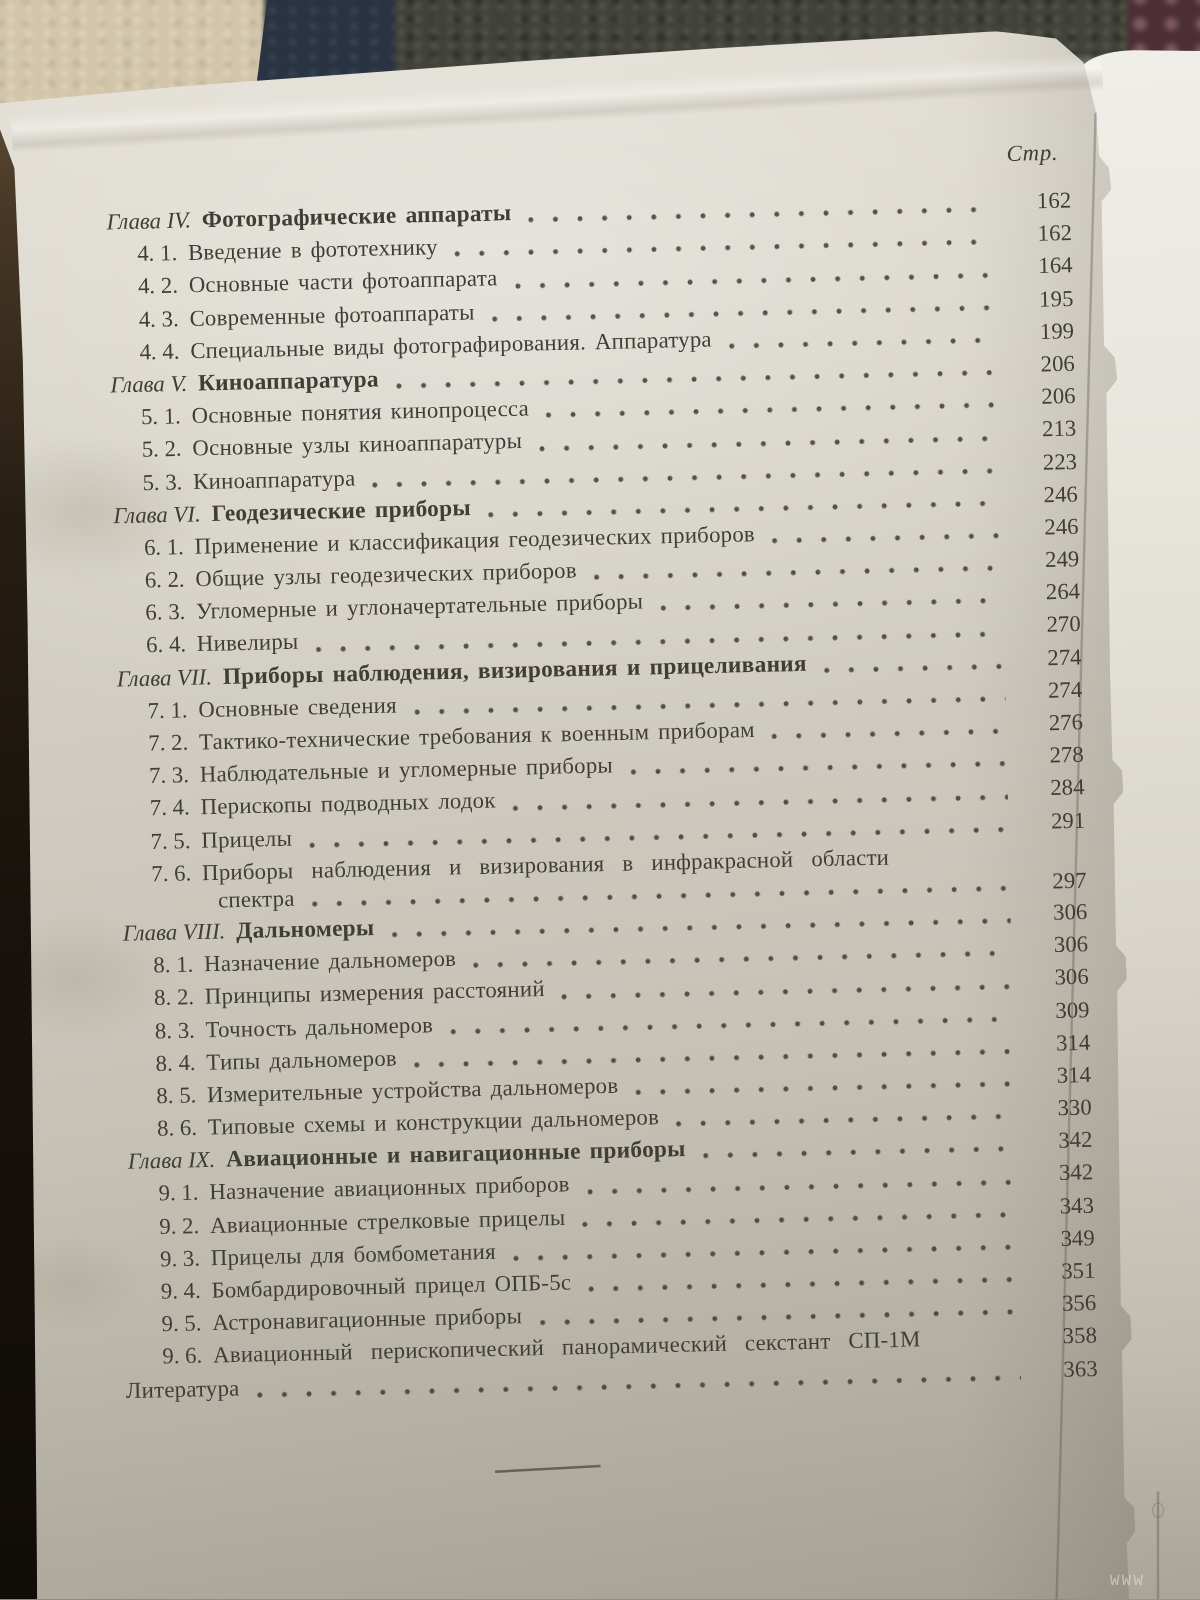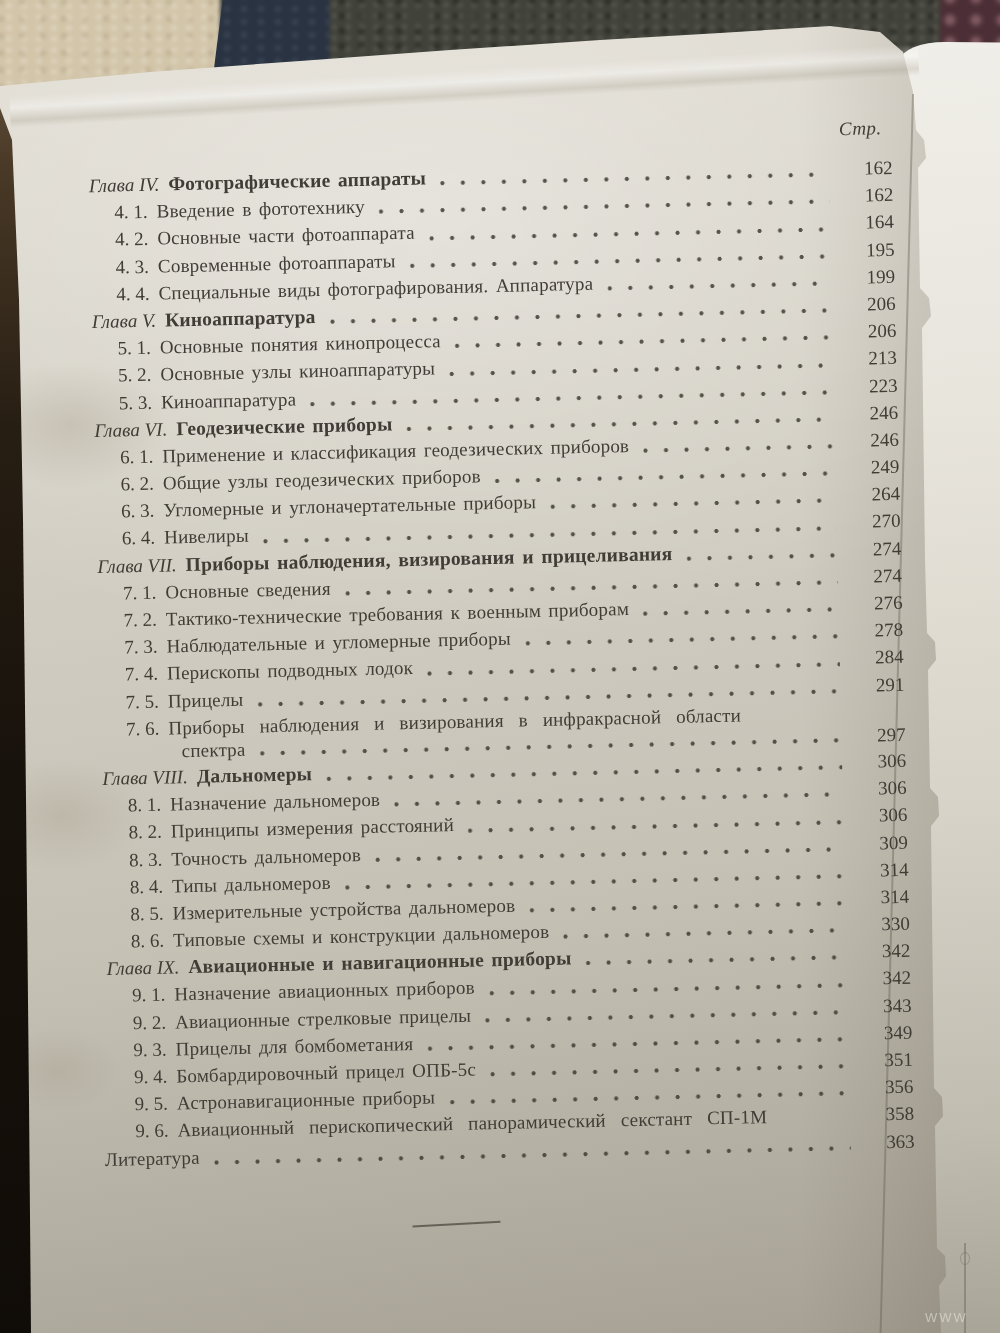--- a/index.html
+++ b/index.html
@@ -85,21 +85,21 @@
   .toc-row.no-dots .title{word-spacing:10px;}
   .leader{flex:1 1 auto;height:6px;align-self:flex-end;margin:0 12px 5px 14px;}
   .leader.dotted{background-image:radial-gradient(circle at 2.5px 3px, rgba(62,58,50,.85) 1.7px, rgba(62,58,50,0) 2.4px);
     background-size:20.5px 6px;background-repeat:repeat-x;background-position:0 100%;}
   .pnum{width:52px;text-align:right;font-size:19px;flex:0 0 auto;}
   .divider{margin:58px 0 0 308px;width:88px;border-top:2px solid rgba(70,65,55,.7);
     transform:rotate(-1.8deg);}
 
   
   .watermark{position:absolute;left:925px;top:1310px;z-index:8;
-    font-family:Liberation Sans, sans-serif;font-size:13px;
+    font-family:Liberation Mono, monospace;font-size:13px;
     letter-spacing:2px;color:rgba(235,233,224,.55);text-transform:uppercase;}
 </style>
 </head>
 <body>
 
 <div class="scene">
 
   <div class="carpet carpet-beige"></div>
   <div class="carpet carpet-navy"></div>
   <div class="carpet carpet-olive"></div>

